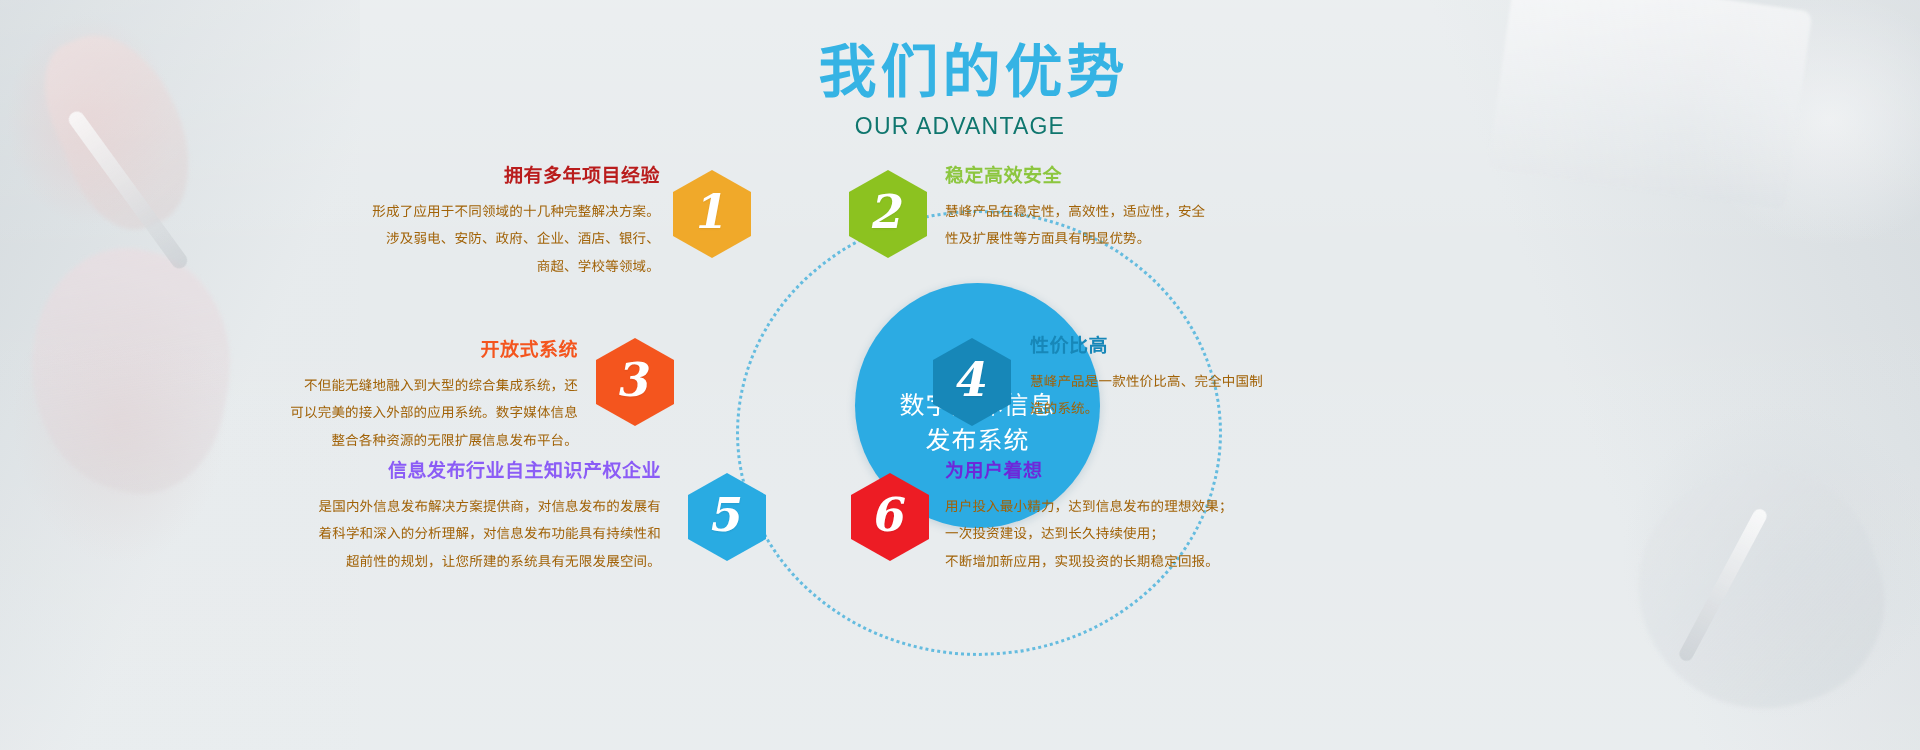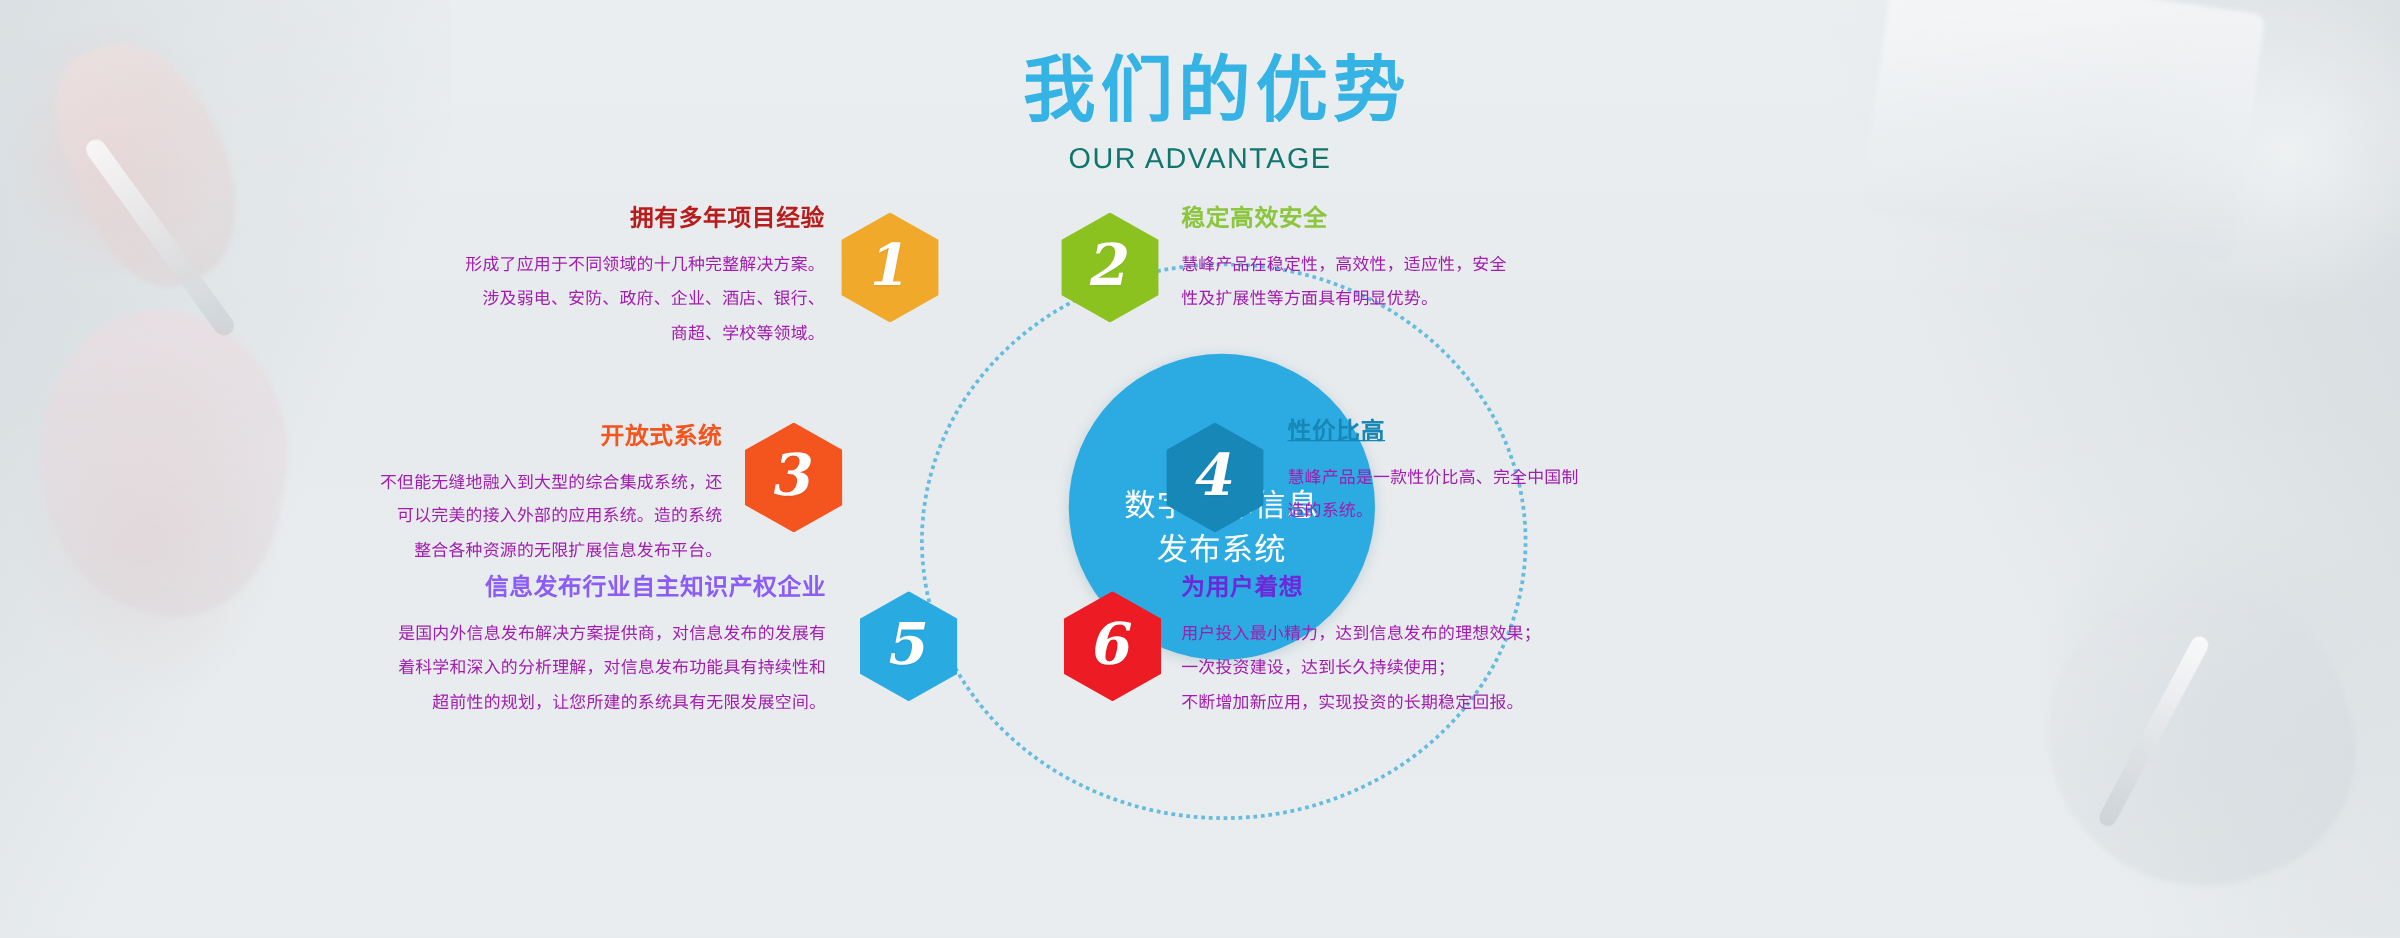--- a/index.html
+++ b/index.html
@@ -92,21 +92,21 @@
   .hex-4{left:933px;top:338px;}
   .hex-5{left:688px;top:473px;}
   .hex-6{left:851px;top:473px;}
 
   
   .feat{position:absolute;}
   .feat h3{
     margin:0 0 10px 0;font-size:19px;font-weight:700;letter-spacing:.5px;line-height:1.2;
   }
   .feat p{
-    margin:0;font-size:13.5px;line-height:2.03;color:#a21caf;letter-spacing:.2px;
+    margin:0;font-size:13.5px;line-height:2.03;color:#a16207;letter-spacing:.2px;
   }
   .feat p .ln{display:block;white-space:nowrap;}
   .align-r{text-align:right;}
   .align-l{text-align:left;}
 
   .f1{left:330px;top:165px;width:330px;}
   .f2{left:945px;top:165px;width:360px;}
   .f3{left:230px;top:315px;width:348px;}
   .f4{left:1030px;top:335px;width:340px;}
   .f5{left:285px;top:460px;width:376px;}
@@ -173,26 +173,26 @@
     <h3 style="color: rgb(140, 198, 63);">稳定高效安全</h3>
     <p>
         <span class="ln">慧峰产品在稳定性，高效性，适应性，安全</span>
         <span class="ln">性及扩展性等方面具有明显优势。</span>
       </p>
   </div>
   <div class="feat f3 align-r">
     <h3 style="color: rgb(244, 85, 30); margin-top: 24px;">开放式系统</h3>
     <p>
         <span class="ln">不但能无缝地融入到大型的综合集成系统，还</span>
-        <span class="ln">可以完美的接入外部的应用系统。造的系统</span>
+        <span class="ln">可以完美的接入外部的应用系统。数字媒体信息</span>
         <span class="ln">整合各种资源的无限扩展信息发布平台。</span>
       </p>
   </div>
   <div class="feat f4 align-l">
-    <h3 style="color: rgb(23, 135, 184); text-decoration: underline;">性价比高</h3>
+    <h3 style="color: rgb(23, 135, 184);">性价比高</h3>
     <p>
         <span class="ln">慧峰产品是一款性价比高、完全中国制</span>
         <span class="ln">造的系统。</span>
       </p>
   </div>
   <div class="feat f5 align-r">
     <h3 style="color: #8b5cf6;">信息发布行业自主知识产权企业</h3>
     <p>
         <span class="ln">是国内外信息发布解决方案提供商，对信息发布的发展有</span>
         <span class="ln">着科学和深入的分析理解，对信息发布功能具有持续性和</span>

